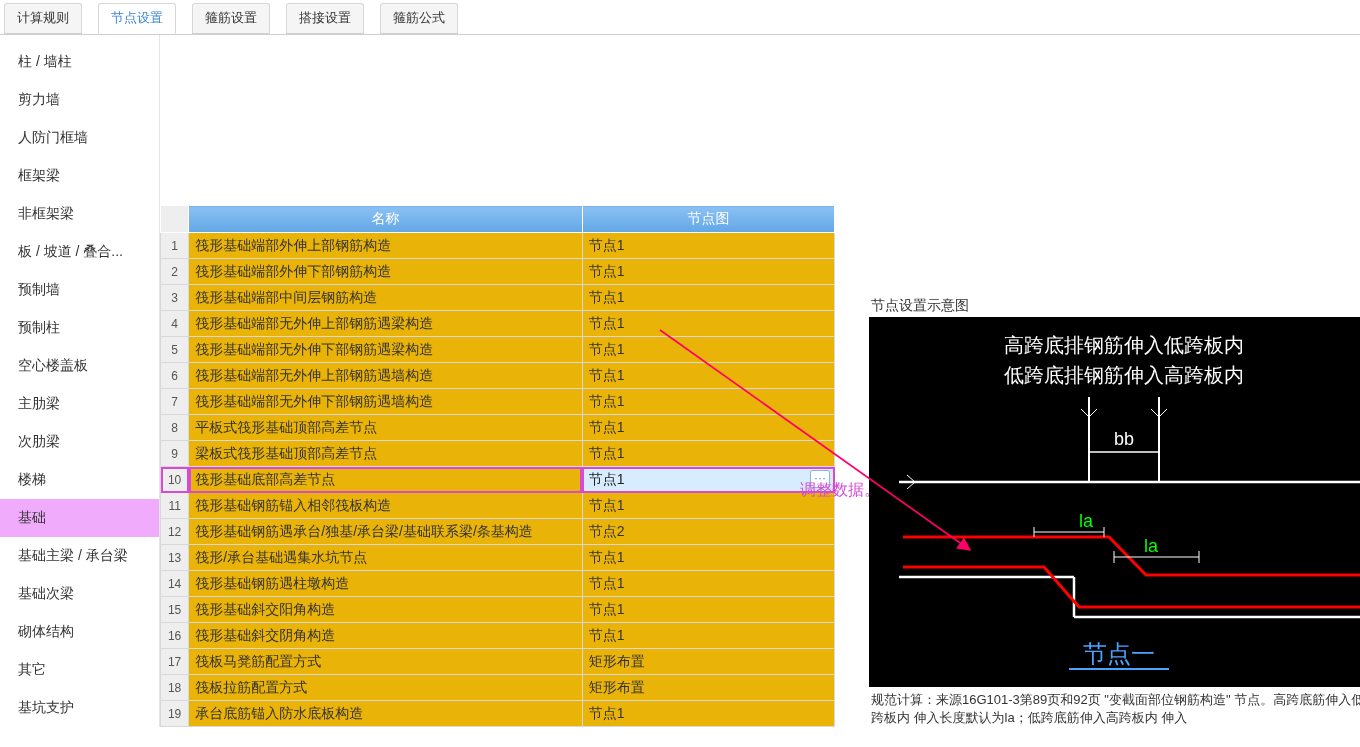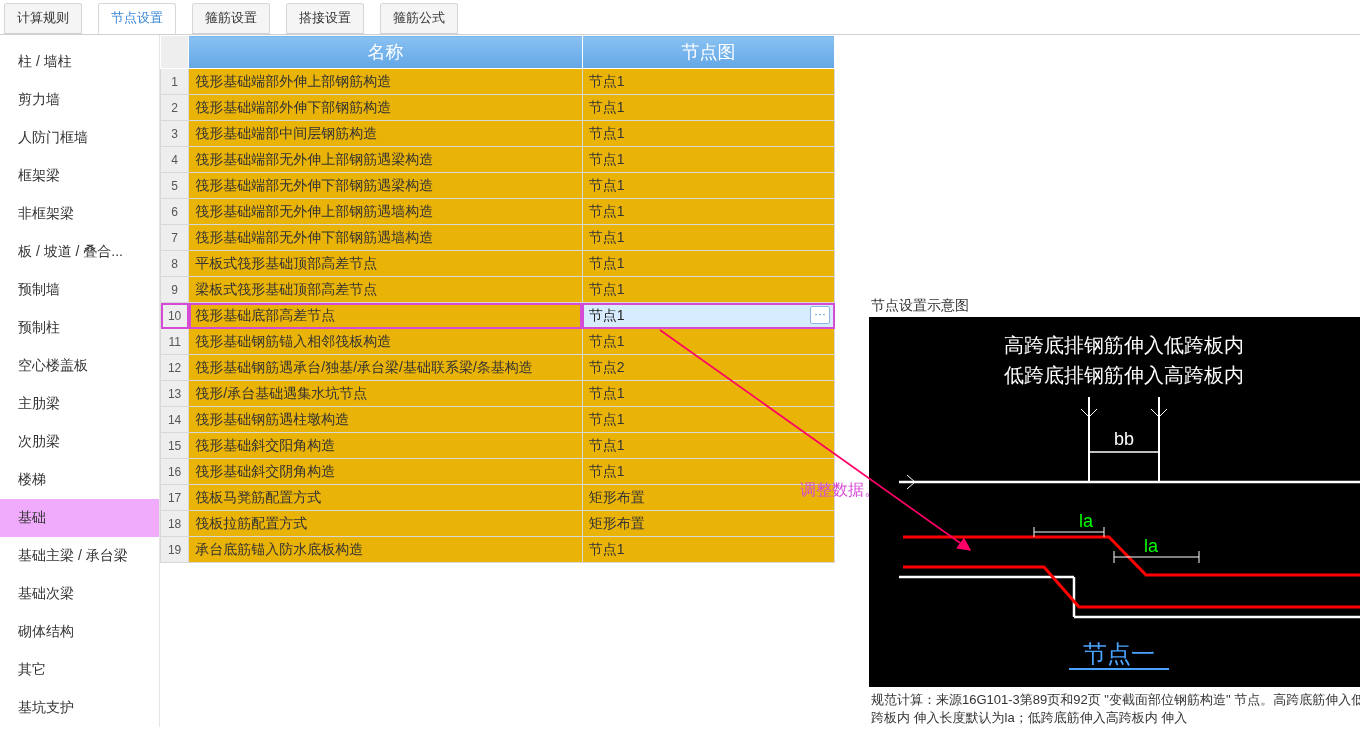--- a/index.html
+++ b/index.html
@@ -29,21 +29,21 @@
   }
   .tab.active {
     color: #3a87d5;
     background: #fff;
     border-bottom: 1px solid #fff;
   }
 
   
   .main {
     display: flex;
-    align-items: flex-start;
+    align-items: flex-end;
   }
 
   .sidebar {
     width: 160px;
     border-right: 1px solid #e5e5e5;
     padding-top: 8px;
   }
   .sidebar-item {
     padding: 10px 18px;
     cursor: pointer;
@@ -59,21 +59,21 @@
     width: 675px;
     padding: 0;
   }
   table { border-collapse: collapse; width: 100%; }
   th {
     background: linear-gradient(#8ac1f2, #63a7e6);
     color: #fff;
     font-weight: normal;
     padding: 4px 0;
     border: 1px solid #fff;
-    font-size: 18px;
+    font-size: 14px;
   }
   th.rownum-th, td.rownum {
     width: 28px;
     background: #eeeeee;
     text-align: center;
     color: #555;
     font-size: 12px;
   }
   td {
     border: 1px solid #d8d8d8;

